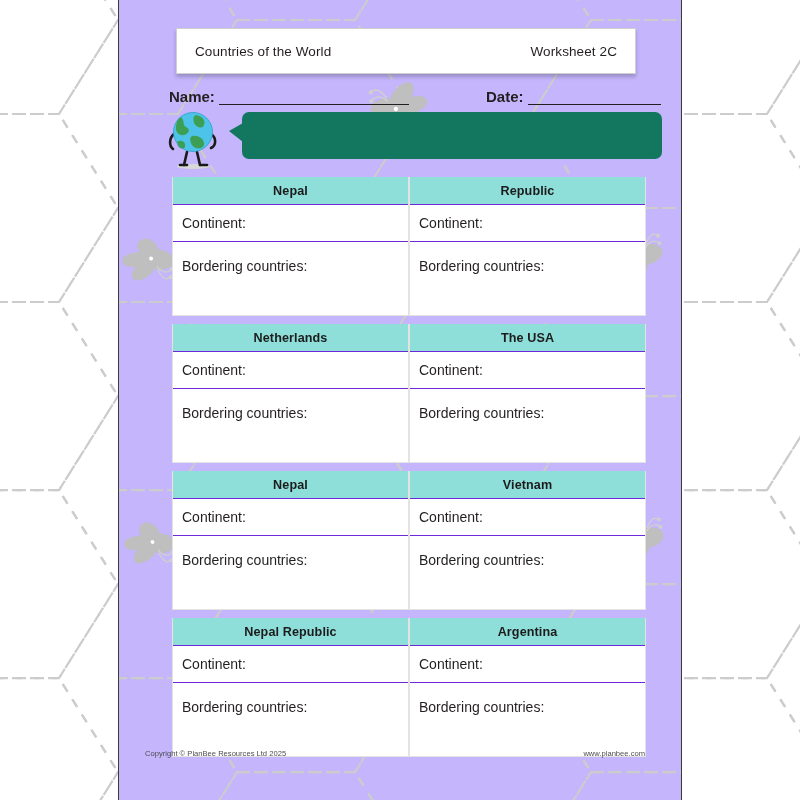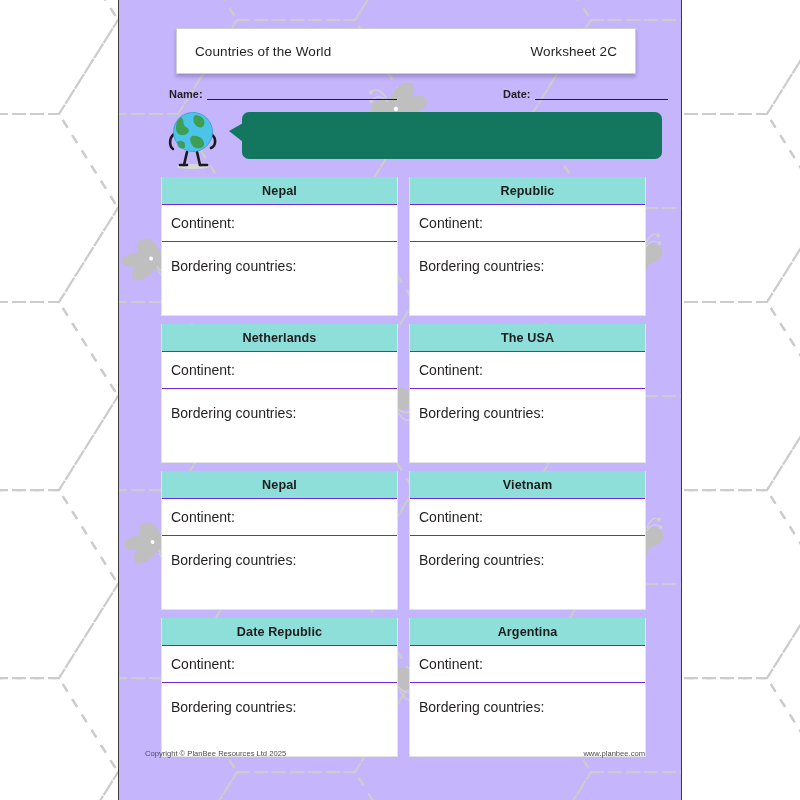--- a/index.html
+++ b/index.html
@@ -76,34 +76,34 @@
   }
 
   
   #namedate {
     position: absolute;
     left: 50px;          
     top: 88px;
     width: 504px;
     height: 18px;
     z-index: 3;
-    font-size: 11px;
+    font-size: 15px;
     color: #231f20;
     text-decoration: underline;
   }
   #namedate .lbl { font-weight: bold; }
   .nd-group { position: absolute; display: flex; align-items: flex-end; gap: 4px; }
   .nd-line {
     display: inline-block;
     border-bottom: 1.4px solid #231f20;
     height: 11px;
   }
   #nd-name { left: 0px; top: 0px; }
   #nd-name .nd-line { width: 190px; }
-  #nd-date { left: 334px; top: 0px; }
+  #nd-date { left: 317px; top: 0px; }
   #nd-date .nd-line { width: 133px; }
 
   
   #globe {
     position: absolute;
     left: 46px;          
     top: 108px;
     width: 56px;
     height: 62px;
     z-index: 4;
@@ -144,21 +144,21 @@
   
   #grid {
     position: absolute;
     left: 42px;         
     top: 177px;
     width: 485px;
     z-index: 3;
   }
   .grid-row {
     display: flex;
-    justify-content: space-between;
+    justify-content: flex-end;
     margin-bottom: 8px;
   }
   .grid-row:last-child { margin-bottom: 0; }
 
   .ctable {
     width: 237px;
     background: #ffffff;
     border: 1px solid #e3e3e3;
     border-top: none;
     box-sizing: border-box;
@@ -460,21 +460,21 @@
           <div class="ct-cell">
             <span>Continent:</span>
           </div>
           <div class="ct-cell tall">
             <span>Bordering countries:</span>
           </div>
         </div>
       </div>
       <div class="grid-row">
         <div class="ctable">
-          <div class="ct-head">Date Republic</div>
+          <div class="ct-head">Nepal Republic</div>
           <div class="ct-cell">
             <span>Continent:</span>
           </div>
           <div class="ct-cell tall">
             <span>Bordering countries:</span>
           </div>
         </div>
         <div class="ctable">
           <div class="ct-head">Argentina</div>
           <div class="ct-cell">

